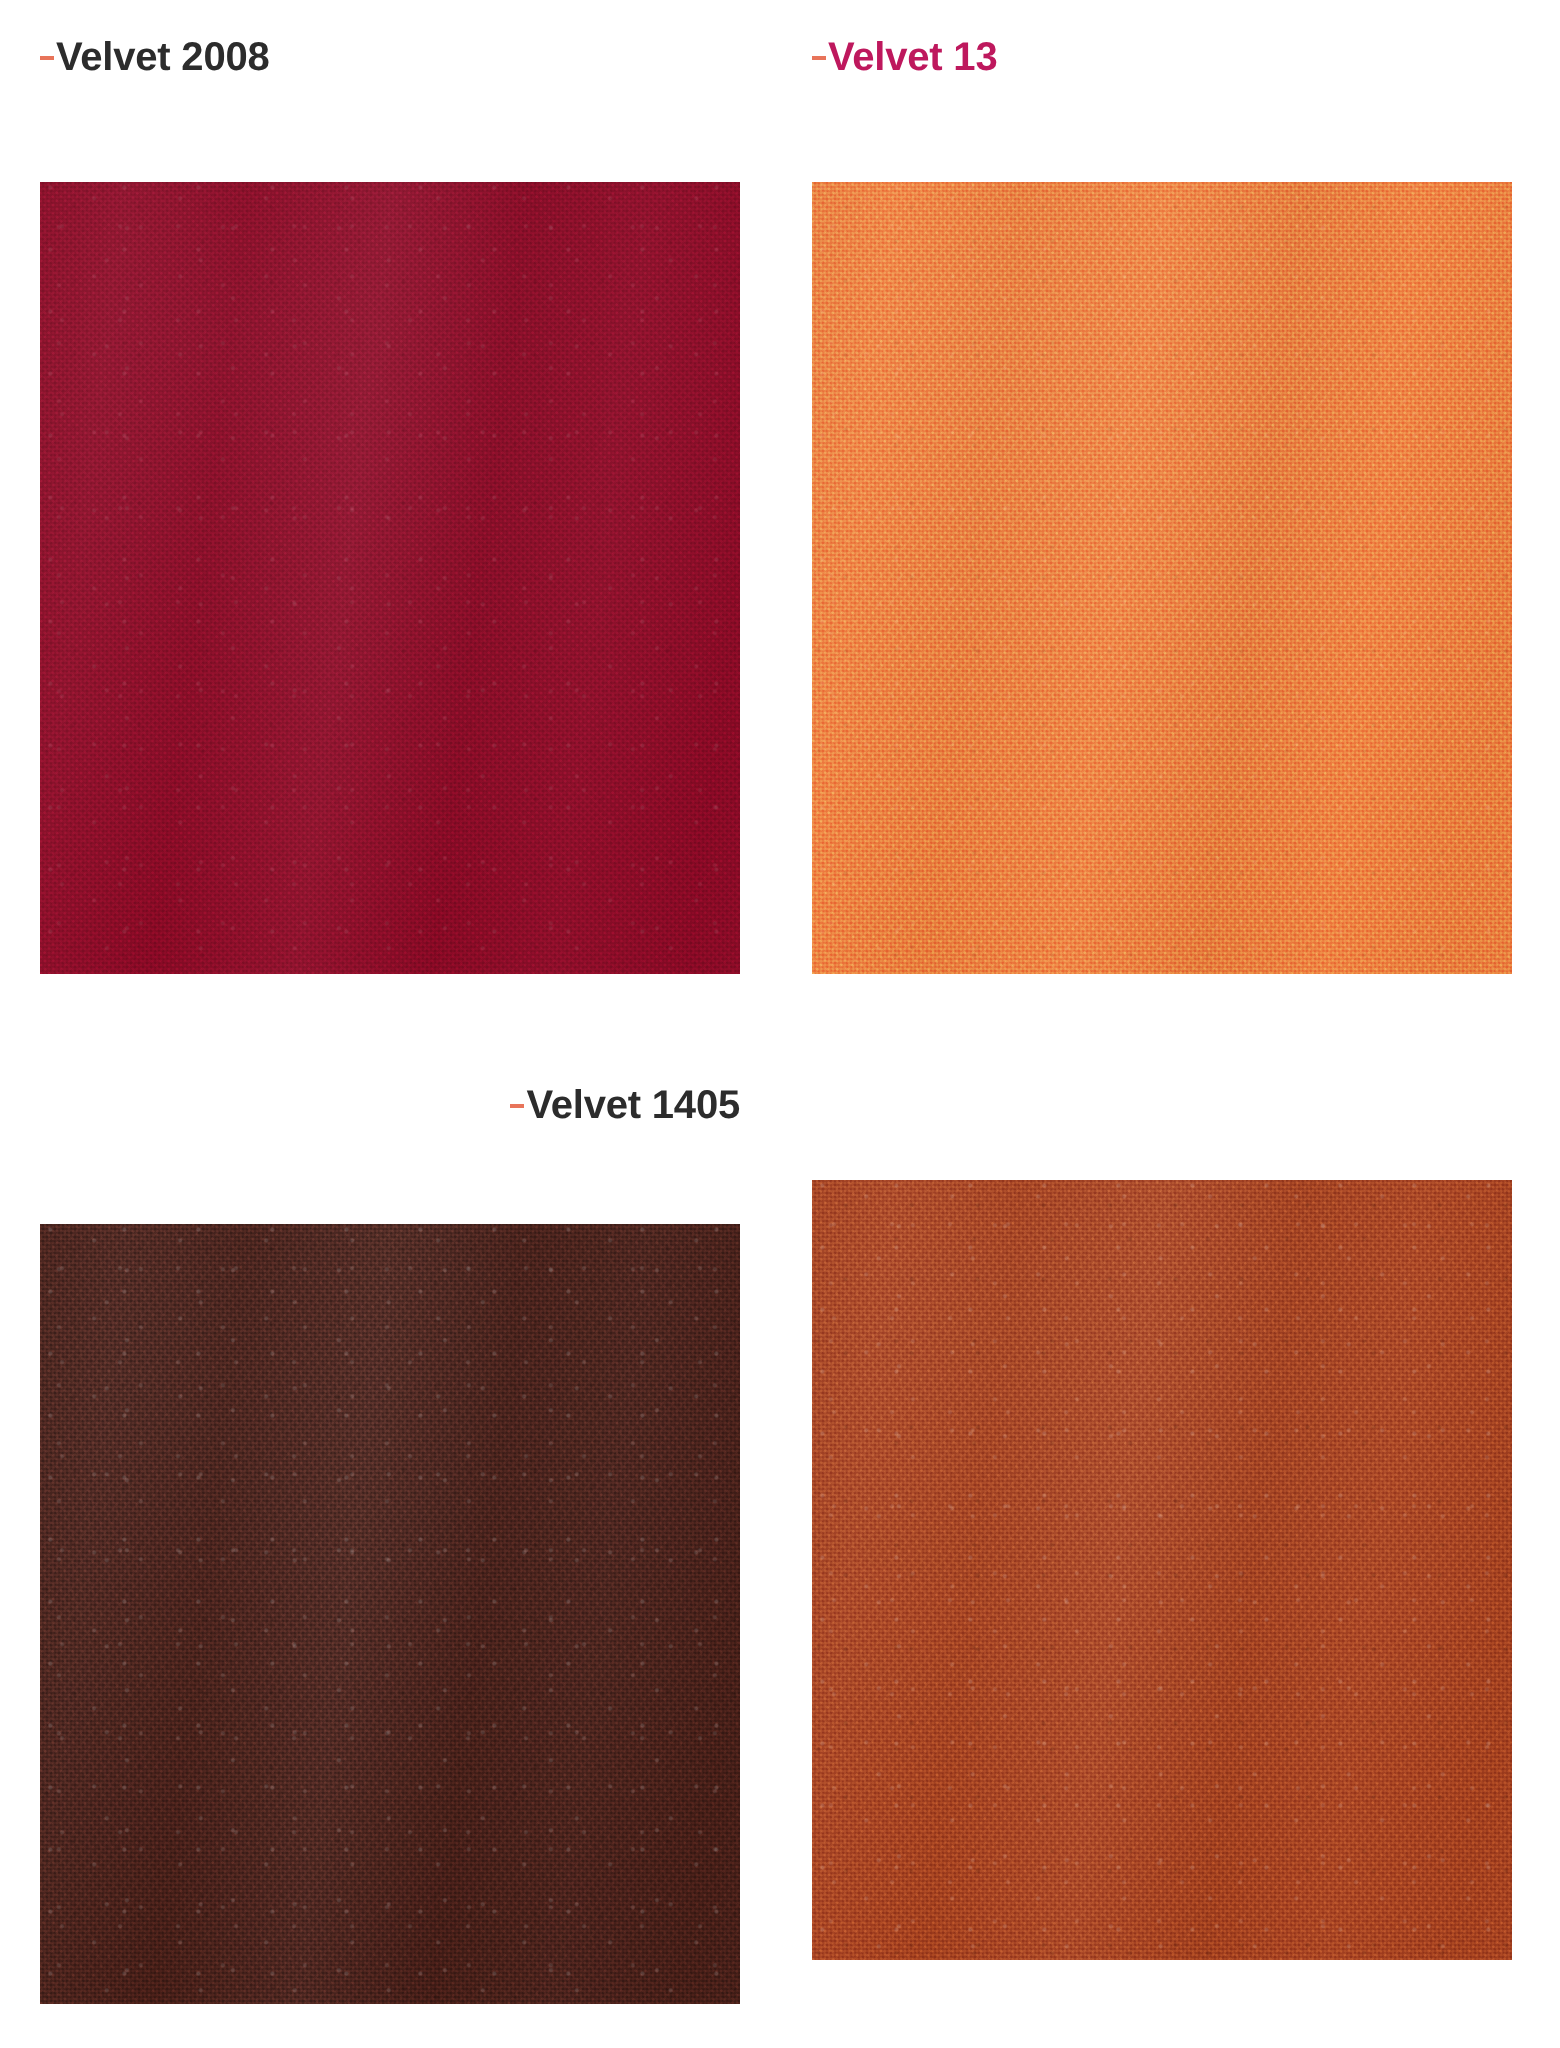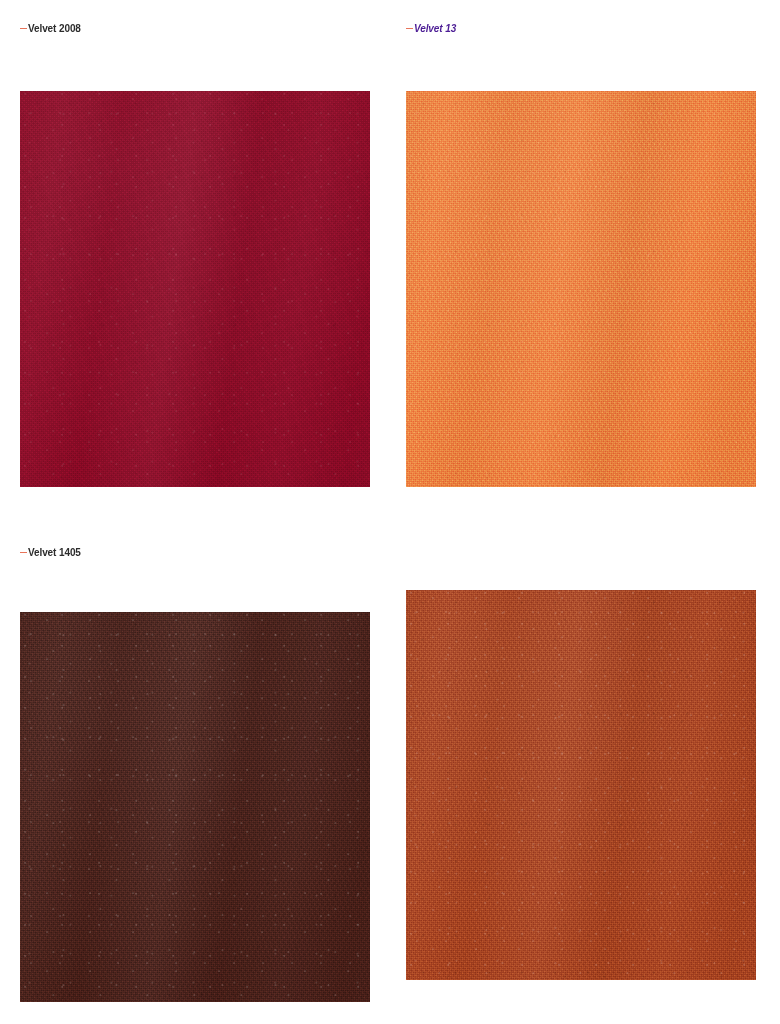--- a/index.html
+++ b/index.html
@@ -33,29 +33,29 @@
   }
 
   .swatch-cell {
     position: absolute;
     width: 350px;
   }
 
   .swatch-cell.col-left  { left: 20px; }
   .swatch-cell.col-right { left: 406px; }
   .swatch-cell.row-top    { top: 18px; }
-  .swatch-cell.row-bottom { top: 542px; }
+  .swatch-cell.row-bottom { top: 542px; text-align: right; }
 
   
   .swatch-caption {
     display: block;
     height: 22px;
     line-height: 22px;
     white-space: nowrap;
-    font-size: 10px;
+    font-size: 20px;
     font-weight: bold;
     letter-spacing: -0.1px;
     color: #2c2c2c;
   }
 
   .caption-dash {
     display: inline-block;
     width: 7px;
     height: 1.6px;
     background: #e8745a;
@@ -201,21 +201,21 @@
       </div>
       <div class="swatch-tile">
         <div class="tile-fill" style="background-color: rgb(140, 10, 38);"></div>
         <div class="tile-sheen"></div>
         <div class="tile-grain"></div>
         <div class="tile-flecks"></div>
       </div>
     </div>
 
     <div class="swatch-cell col-right row-top">
-      <div class="swatch-caption" style="color: #4c1d95; font-style: italic;">
+      <div class="swatch-caption" style="color: #be185d;">
         <span class="caption-dash" style="background: rgb(232, 116, 90);"></span><span class="caption-text">Velvet 13</span>
       </div>
       <div class="swatch-tile">
         <div class="tile-fill" style="background-color: rgb(239, 133, 65);"></div>
         <div class="tile-sheen"></div>
         <div class="tile-grain grain-heavy"></div>
         <div class="tile-flecks"></div>
       </div>
     </div>
 

